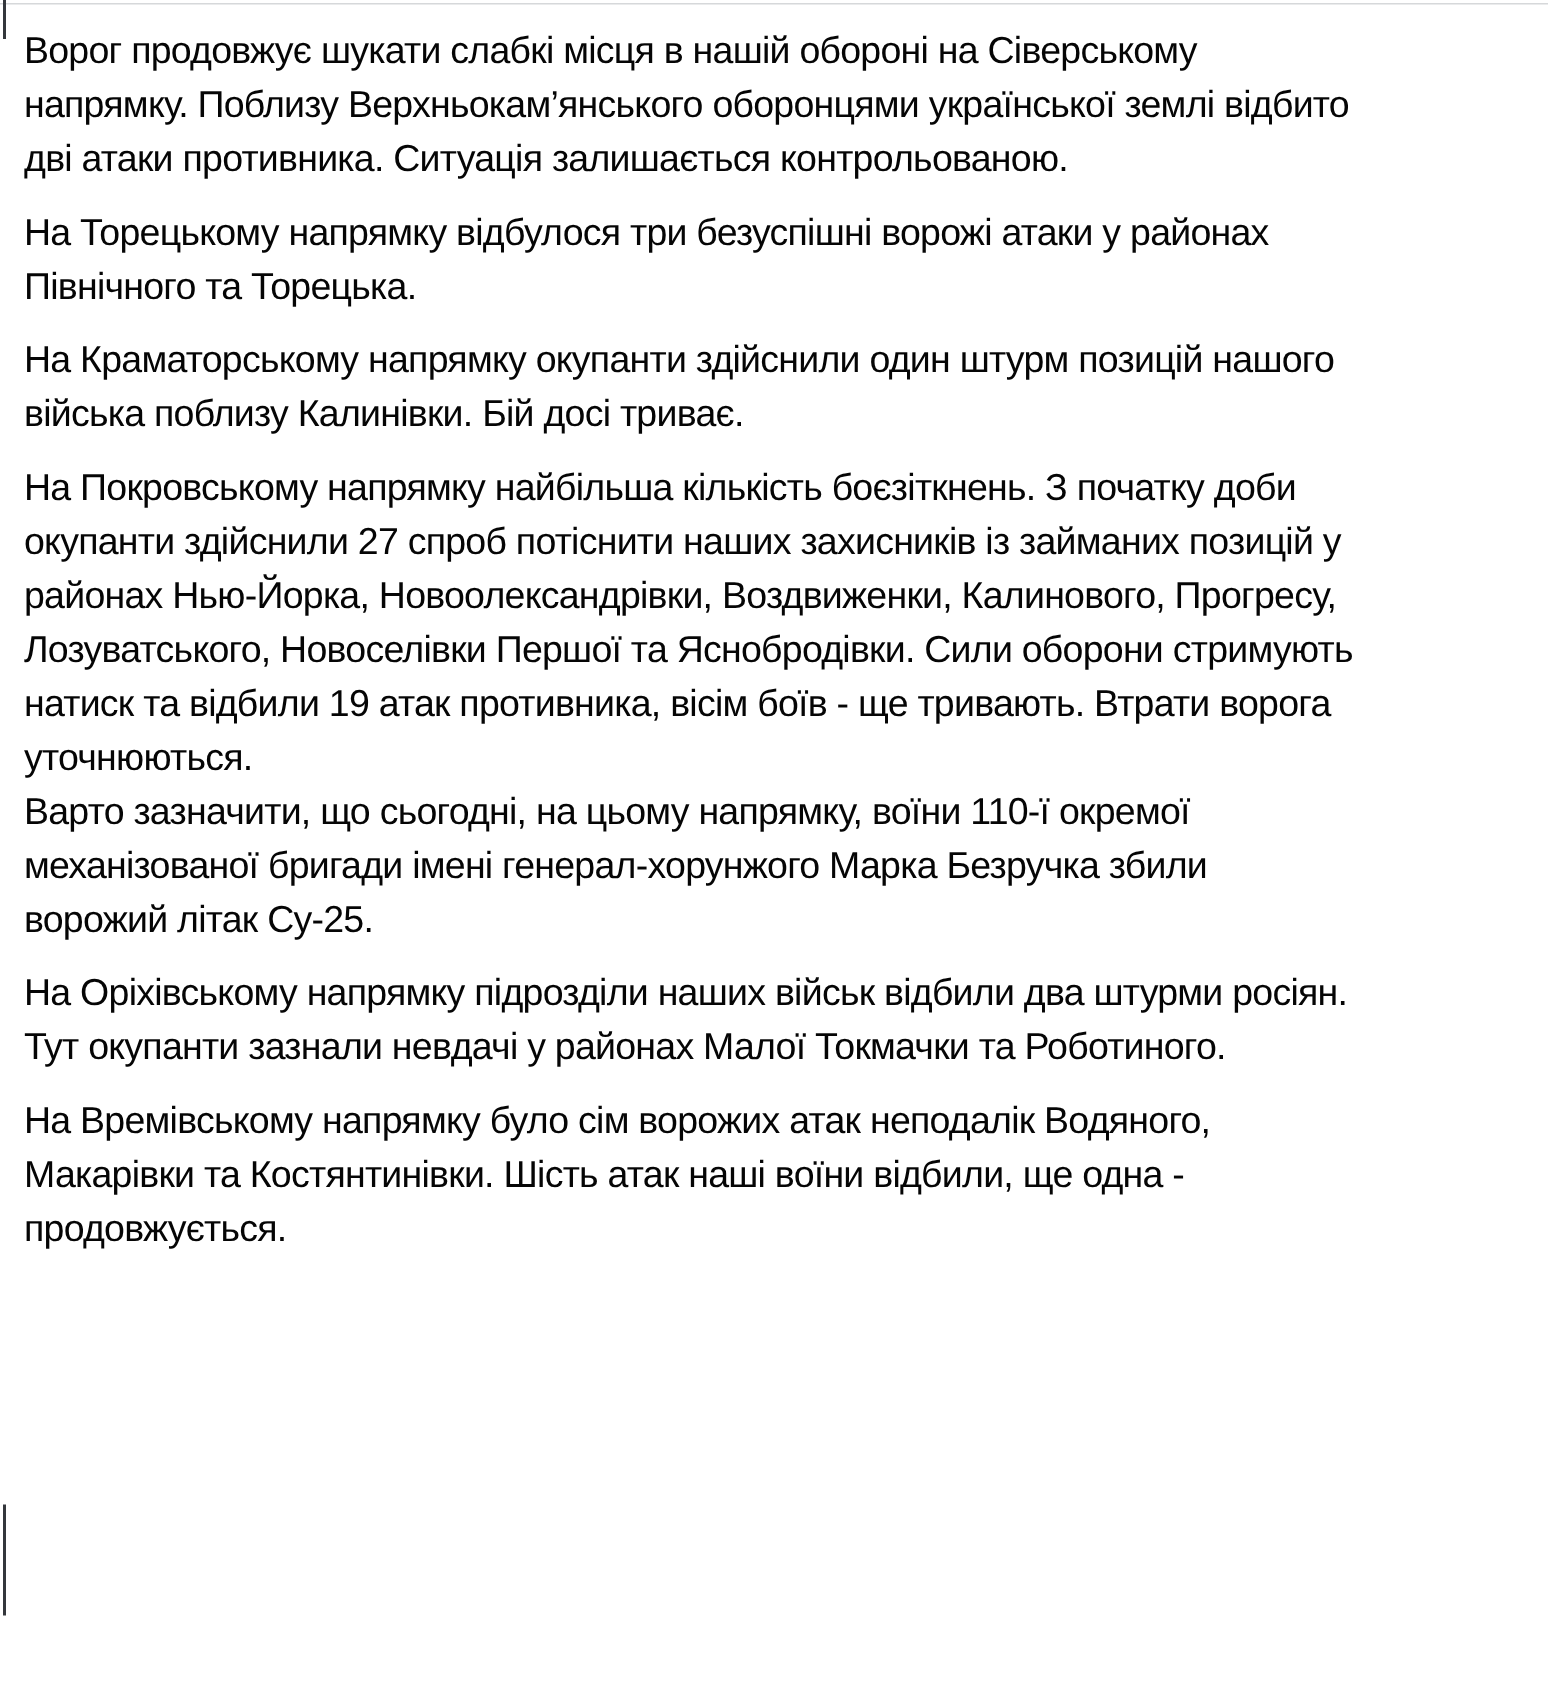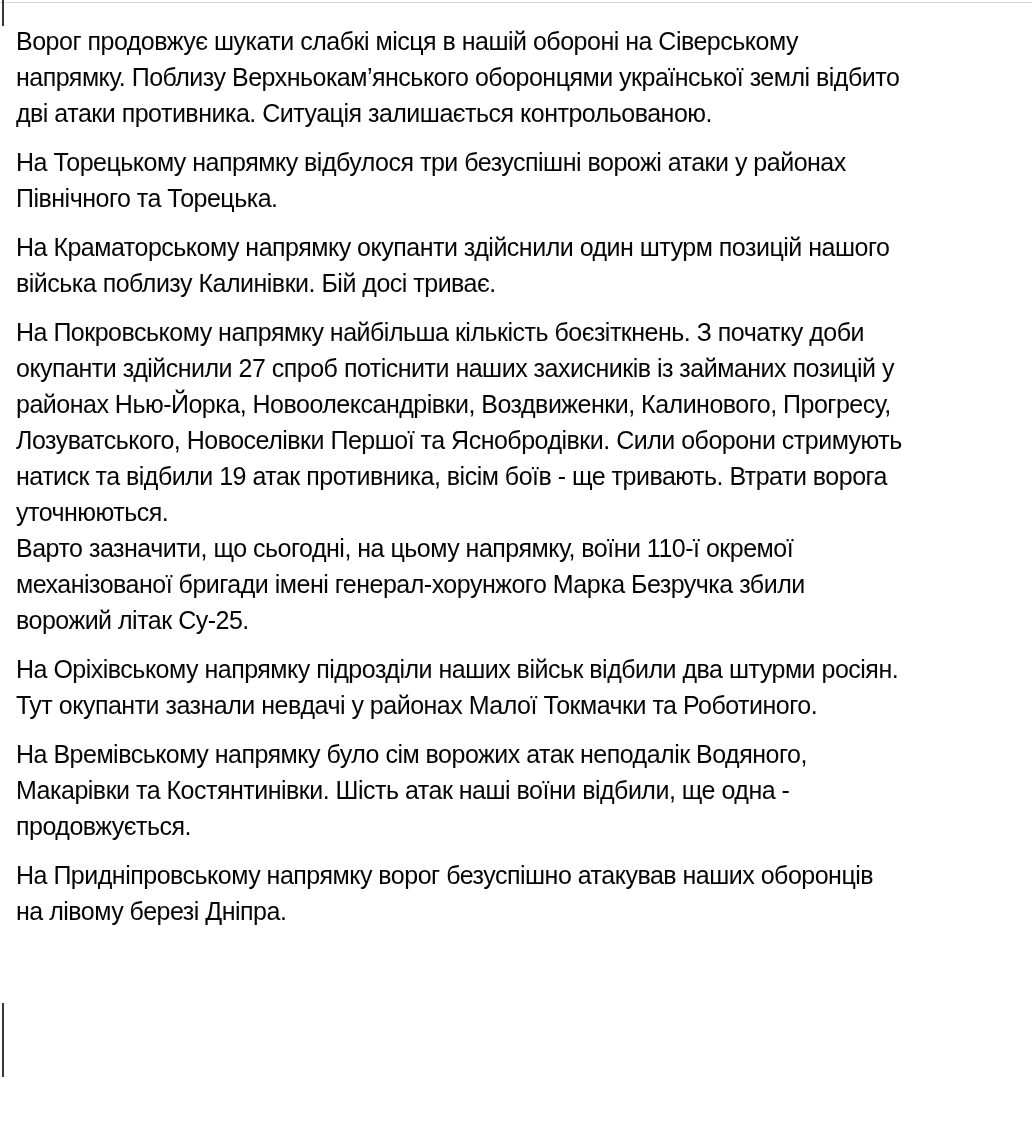--- a/index.html
+++ b/index.html
@@ -10,24 +10,23 @@
   body {
     width: 1032px;
     height: 1122px;
     position: relative;
     overflow: hidden;
     font-family: "Liberation Sans", "DejaVu Sans", sans-serif;
     color: #050505;
   }
   .post {
     position: relative;
-    padding: 0 6px 0 16px;
+    padding: 16px 6px 0 16px;
     box-sizing: border-box;
     width: 1032px;
-    margin-top: 23px;
   }
   p.para {
     margin: 0 0 13px 0;
     font-size: 25px;
     line-height: 36px;
     letter-spacing: -0.5px;
     white-space: pre-line; 
     font-weight: 400;
   }
   
@@ -78,15 +77,13 @@
 натиск та відбили 19 атак противника, вісім боїв - ще тривають. Втрати ворога
 уточнюються.
 Варто зазначити, що сьогодні, на цьому напрямку, воїни 110-ї окремої
 механізованої бригади імені генерал-хорунжого Марка Безручка збили
 ворожий літак Су-25.</p>
   <p class="para">На Оріхівському напрямку підрозділи наших військ відбили два штурми росіян.
 Тут окупанти зазнали невдачі у районах Малої Токмачки та Роботиного.</p>
   <p class="para">На Времівському напрямку було сім ворожих атак неподалік Водяного,
 Макарівки та Костянтинівки. Шість атак наші воїни відбили, ще одна -
 продовжується.</p>
-  <p class="para">На Придніпровському напрямку ворог безуспішно атакував наших оборонців
-на лівому березі Дніпра.</p>
 </div>
 
 </body></html>

